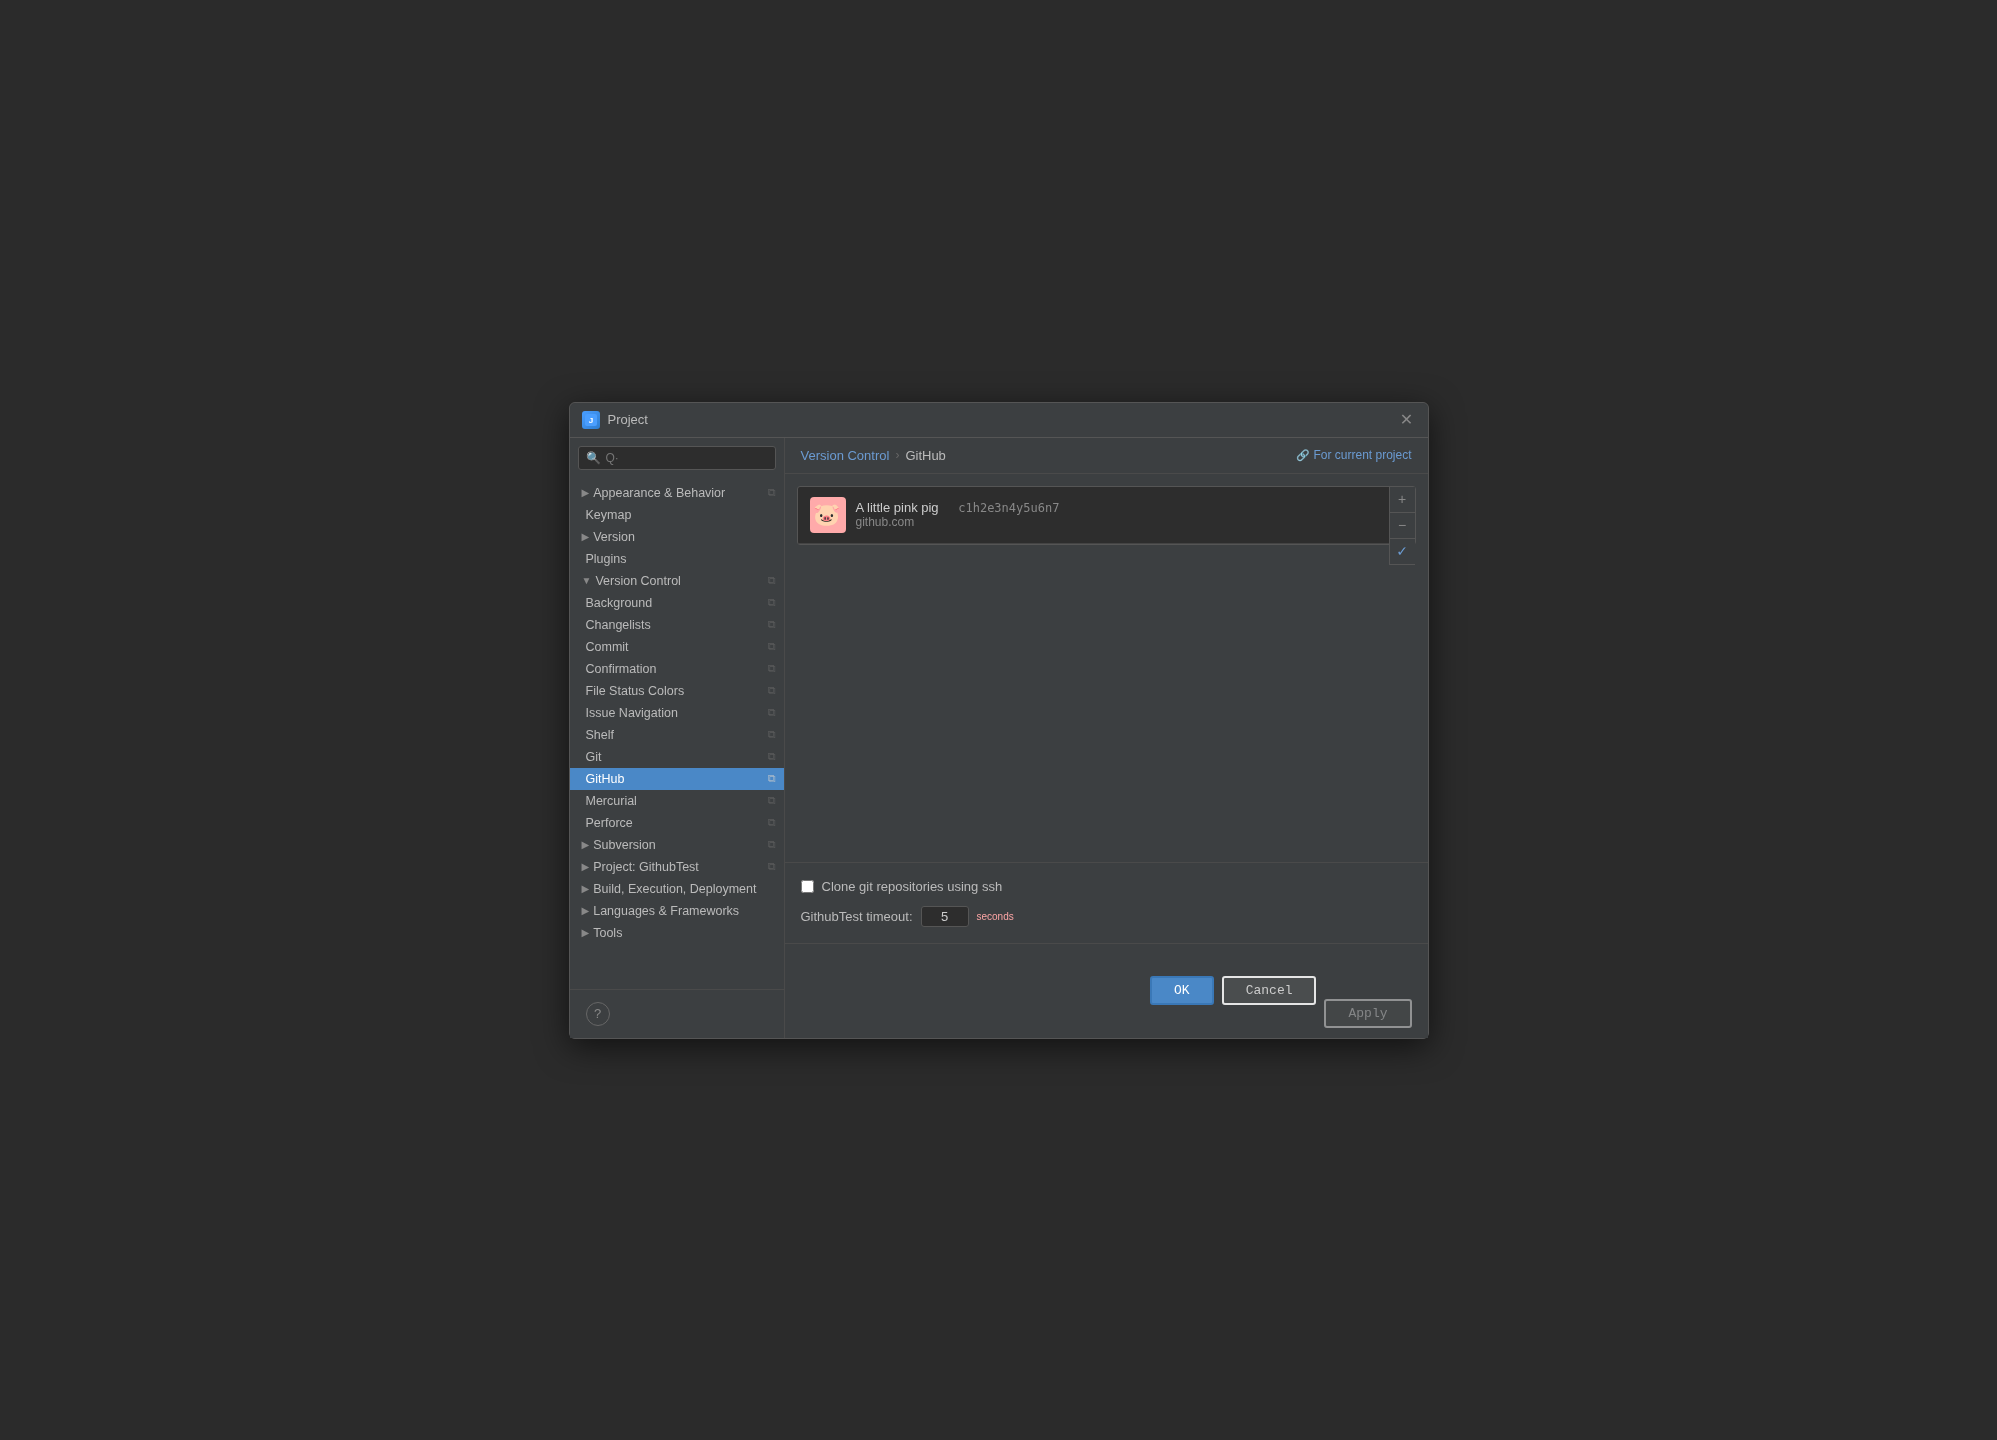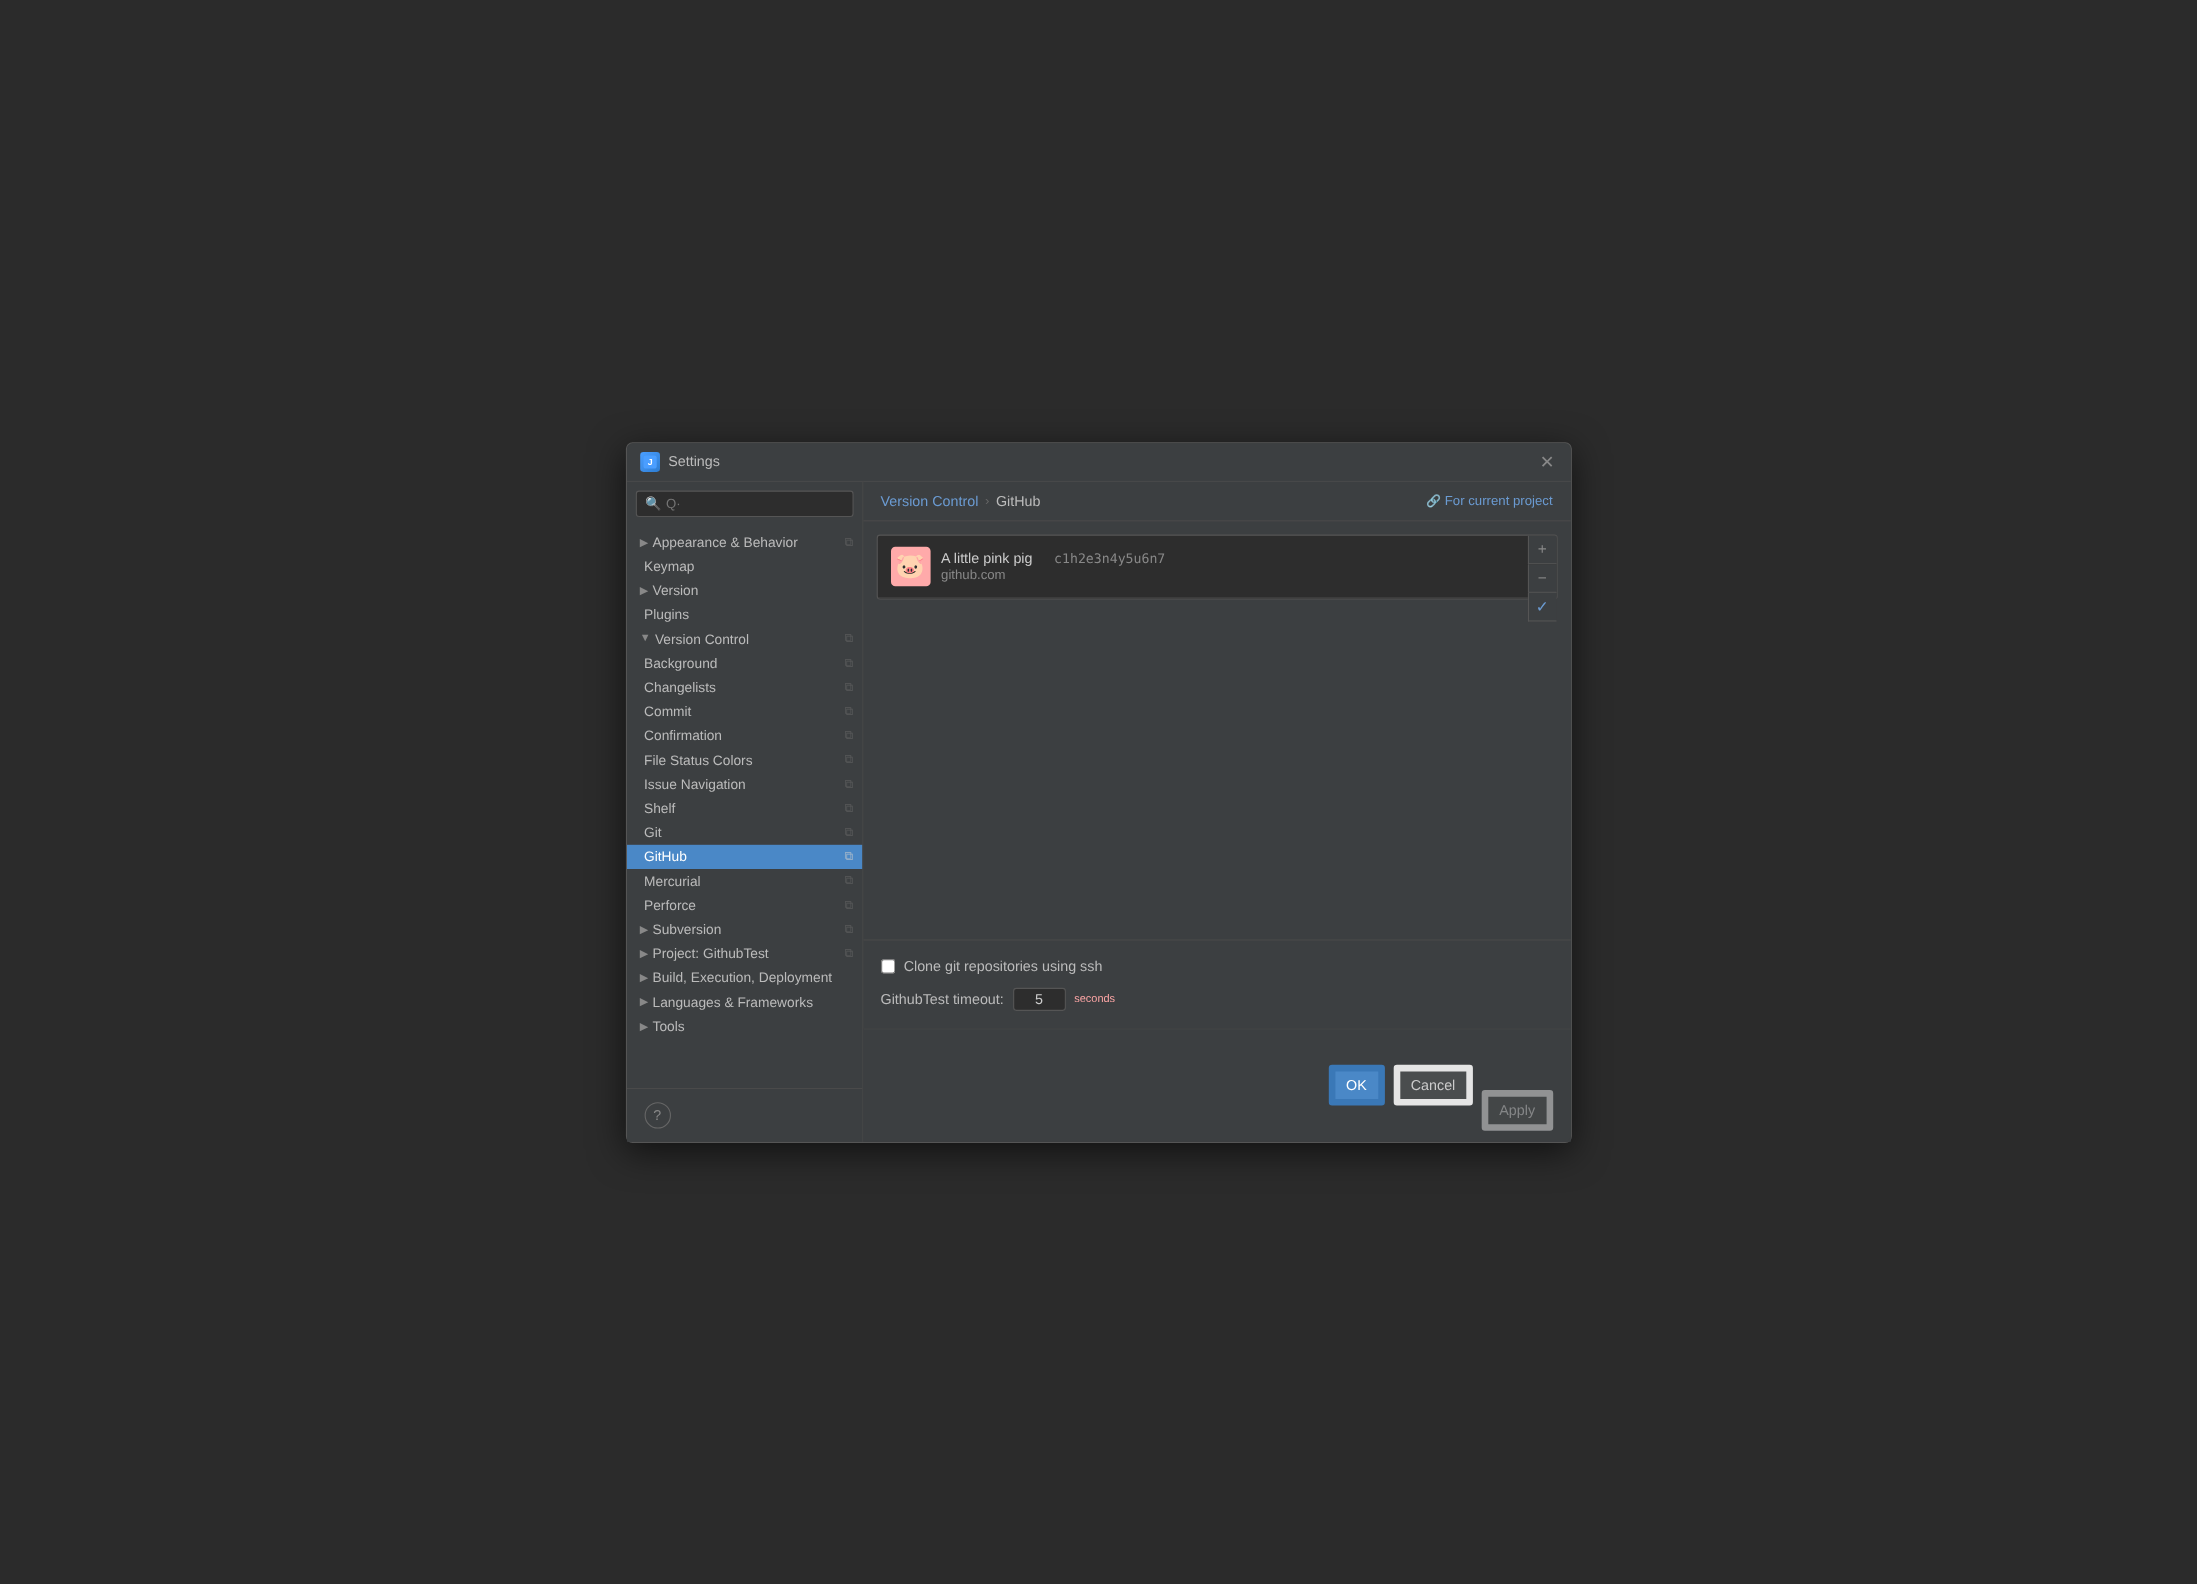--- a/index.html
+++ b/index.html
@@ -293,27 +293,28 @@
       display: flex;
       align-items: center;
       justify-content: flex-end;
       padding: 10px 16px;
       border-top: 1px solid #4a4a4a;
       gap: 8px;
       background: #3c3f41;
       border-radius: 0 0 6px 0;
     }
     .btn {
-      padding: 5px 10px;
+      padding: 5px 22px;
       border-radius: 3px;
-      border: 6px solid #e5e5e5;
+      border: 2px solid #e5e5e5;
       cursor: pointer;
       font-size: 13px;
       background: #4a4d4e;
       color: #cccccc;
+      font-family: Liberation Mono, monospace;
     }
     .btn-primary {
       background: #4a88c7;
       border-color: #3a78b7;
       color: #ffffff;
     }
     .btn-disabled {
       opacity: 0.5;
       cursor: default;
       margin-top: 45px;
@@ -336,21 +337,21 @@
 
 <div class="dialog">
 
   <div class="dialog-titlebar">
     <div class="dialog-icon">
       <svg width="14" height="14" viewBox="0 0 14 14">
         <rect x="1" y="1" width="12" height="12" rx="2" fill="#4a9eff"></rect>
         <text x="7" y="10" text-anchor="middle" fill="white" font-size="8" font-weight="bold">J</text>
       </svg>
     </div>
-    <span class="dialog-title">Settings</span>
+    <span class="dialog-title">Project</span>
     <div class="close-btn">✕</div>
   </div>
 
   <div class="dialog-body">
 
     <div class="sidebar">
       <div class="search-box">
         <span style="color:#666; font-size:12px;">🔍</span>
         <input type="text" placeholder="Q·" style="">
       </div>

